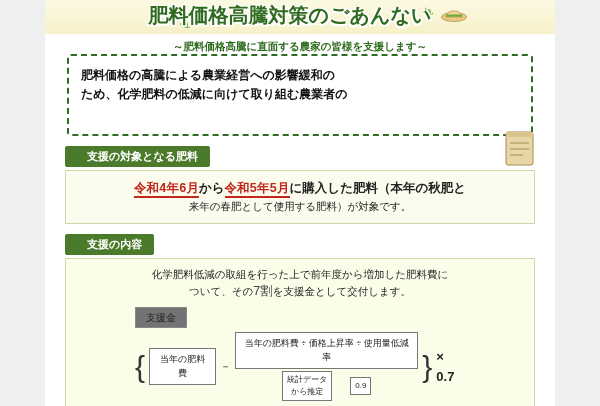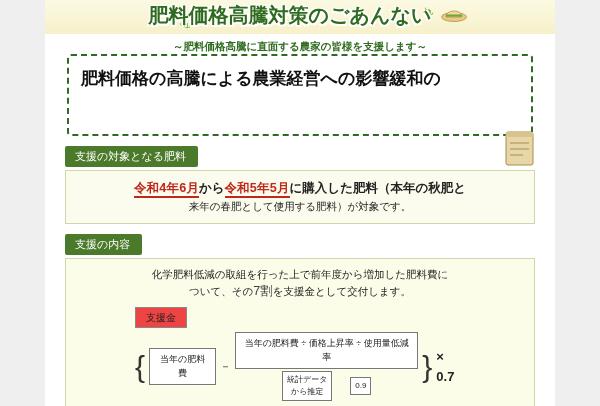--- a/index.html
+++ b/index.html
@@ -59,40 +59,40 @@
     position:relative;
     margin:6px 22px 0 22px;
     border:2px dashed #2e6b23;
     border-radius:4px;
     background:#ffffff;
     padding:10px 12px;
     min-height:58px;
   }
   .lead p{
     margin:0;
-    font-size:17px;
+    font-size:12px;
     line-height:1.55;
     color:#111;
     font-weight:bold;
   }
   .lead .em{color:#111;}
   .bag{
     position:absolute;
     right:-6px;bottom:-34px;
     width:34px;height:40px;
   }
   
   .section{margin:10px 20px 0 20px;}
   .sec-head{
     display:inline-block;
     background:#4a7a2a;
     color:#fff;
     font-size:11px;
-    font-weight:normal;
-    padding:3px 12px 3px 10px;
+    font-weight:bold;
+    padding:3px 12px 3px 22px;
     border-radius:2px;
   }
   .sec-body{
     border:1px solid #cfd8a8;
     background:#fbfbee;
     margin-top:3px;
     padding:8px 12px;
     font-size:10.5px;
     line-height:1.5;
     color:#222;
@@ -104,21 +104,21 @@
   .big{font-size:12.5px;}
   .u-red{color:#c0281c;font-weight:bold;border-bottom:2px solid #c0281c;font-family:Liberation Mono, monospace;}
   
   .formula-wrap{
     margin:6px auto 2px auto;
     width:330px;
   }
   .sub-label{
     display:inline-block;
     border:1px solid #888;
-    background:#ef4444;
+    background:#737373;
     padding:2px 10px;
     font-size:10px;
     color:#222;
     text-align:right;
   }
   .formula{
     display:flex;align-items:center;justify-content:center;
     margin-top:4px;
     gap:4px;
   }
@@ -150,21 +150,21 @@
     </svg>
     <div class="title-wrap">
       <span class="title">肥料価格高騰対策のごあんない</span>
     </div>
     <div class="subtitle">～肥料価格高騰に直面する農家の皆様を支援します～</div>
   </div>
 
   <div class="lead">
     <p>
       <span class="em">肥料価格の高騰による農業経営への影響緩和の</span><br>
-      <br>
+      <span class="em">ため、化学肥料の低減に向けて取り組む農業者の</span><br>
     </p>
     <svg class="bag" viewBox="0 0 34 40">
       <rect x="3" y="4" width="27" height="33" rx="2" fill="#e7d7a8" stroke="#a98b4e" stroke-width="1"></rect>
       <rect x="3" y="4" width="27" height="5" fill="#d8c48c"></rect>
       <line x1="7" y1="15" x2="26" y2="15" stroke="#a98b4e" stroke-width="1"></line>
       <line x1="7" y1="21" x2="26" y2="21" stroke="#a98b4e" stroke-width="1"></line>
       <line x1="7" y1="27" x2="20" y2="27" stroke="#a98b4e" stroke-width="1"></line>
     </svg>
   </div>
 

